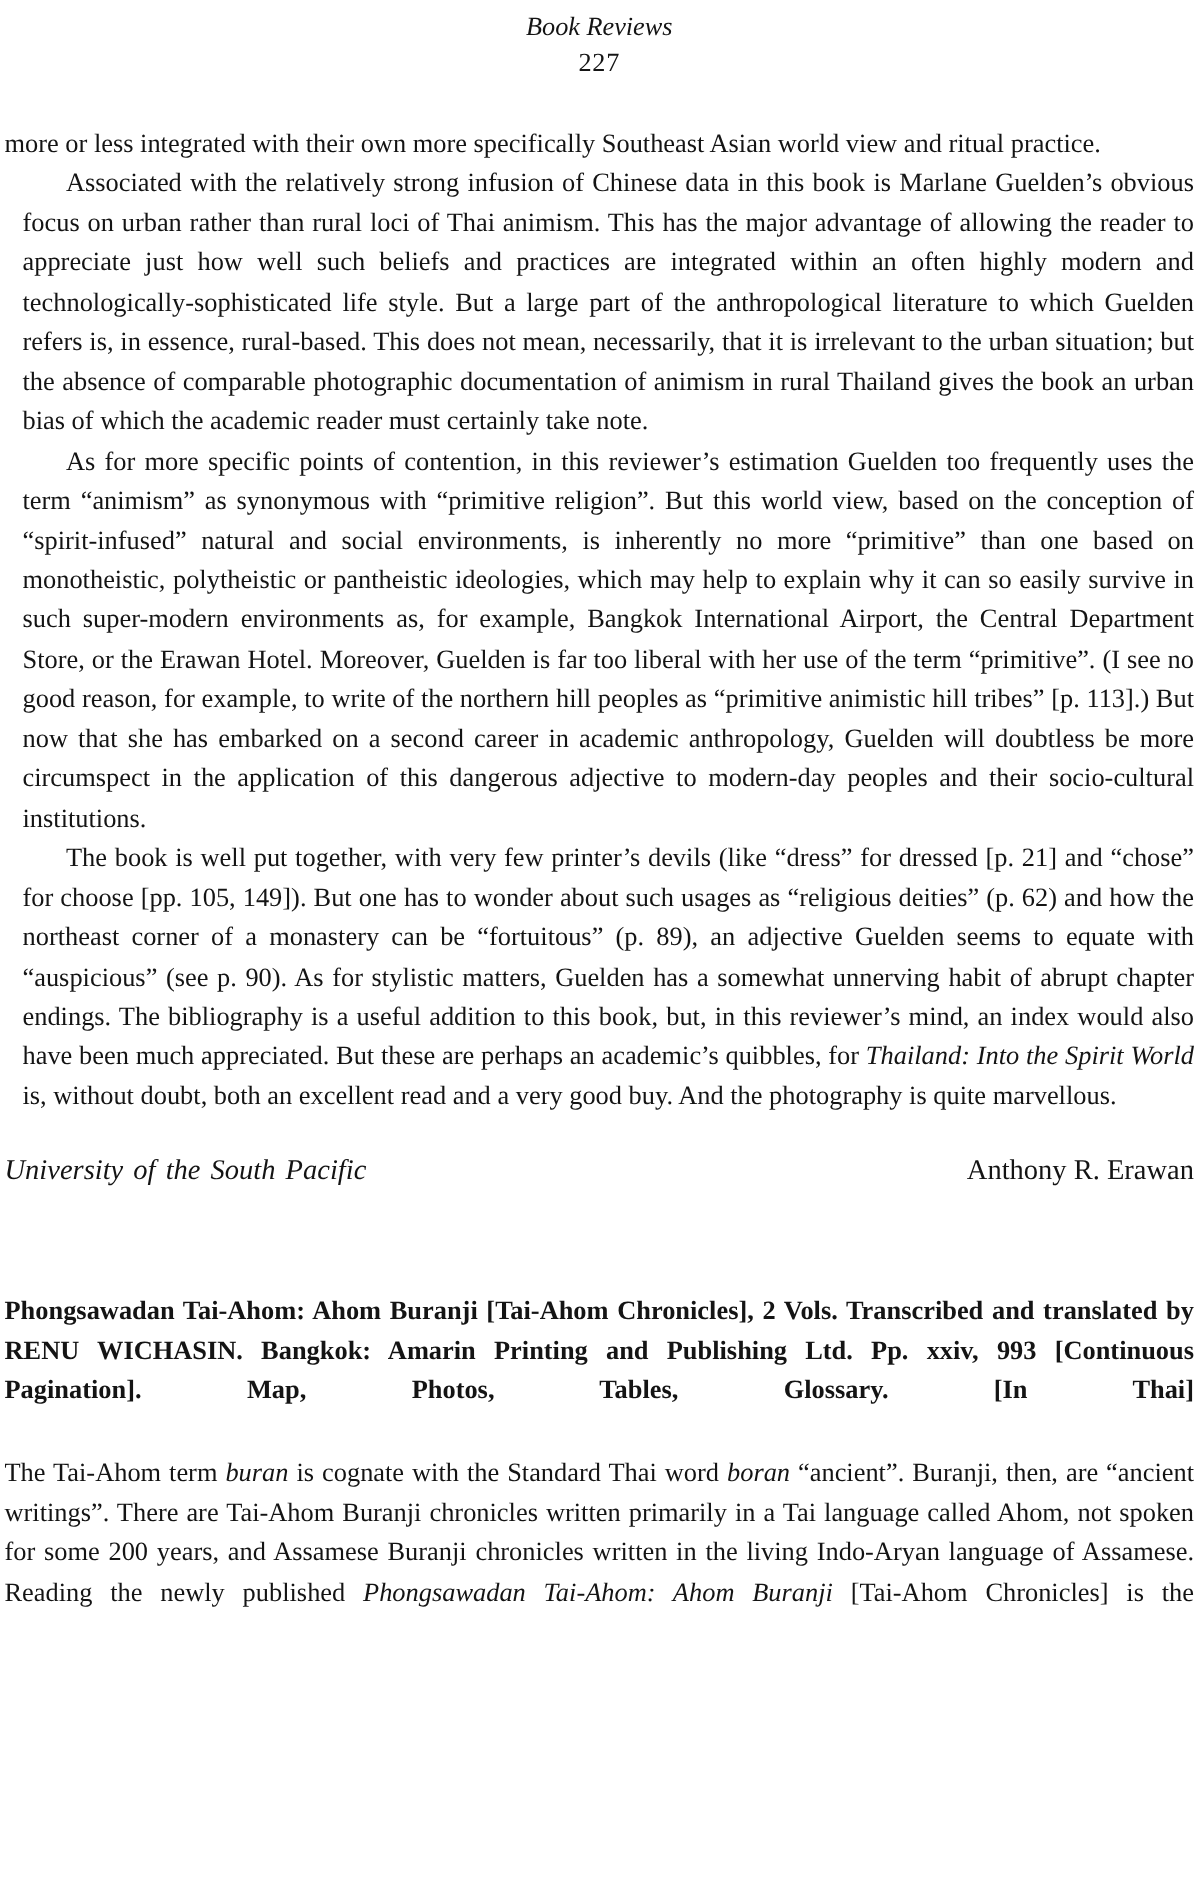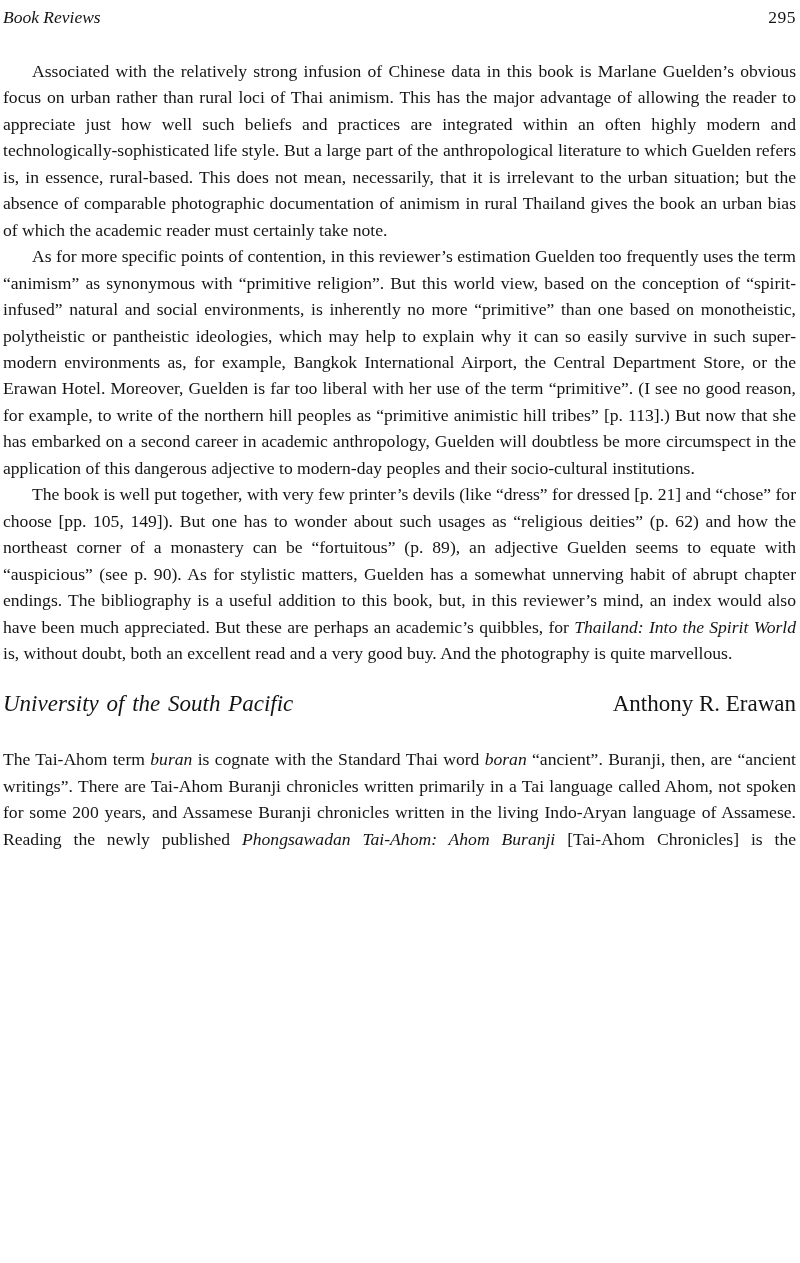--- a/index.html
+++ b/index.html
@@ -10,42 +10,43 @@
     overflow: hidden;
     font-family: "Liberation Serif", "DejaVu Serif", serif;
     color: #141414;
     -webkit-font-smoothing: antialiased;
   }
   .page { padding: 5px 4px 0 3px; }
 
   .running-head {
     display: flex;
     justify-content: space-between;
-    align-items: flex-start;
+    align-items: center;
     font-size: 17.5px;
     line-height: 24px;
+    flex-direction: column;
   }
   .head-title { font-style: italic; }
   .head-page { font-style: normal; letter-spacing: 0.5px; }
 
   .body-paragraphs { margin-top: 29px; }
   .para {
     font-size: 17.6px;
     line-height: 26.45px;
     text-align: justify;
   }
-  .para.indent { text-indent: 29px; }
+  .para.indent { text-indent: 29px; margin-left: 12px; }
   .para.justify-last { text-align-last: justify; }
 
   .signature {
     display: flex;
     justify-content: space-between;
     align-items: baseline;
     margin-top: 25px;
-    font-size: 23px;
+    font-size: 19px;
     line-height: 26px;
   }
   .affiliation { font-style: italic; word-spacing: 2px; }
   .reviewer { font-style: normal; }
 
   .review-heading {
     margin-top: 66px;
     font-size: 17.6px;
     line-height: 26.3px;
     font-weight: bold;
@@ -56,36 +57,38 @@
 
   em.italic, em { }
 </style>
 </head>
 <body>
 
 <div class="page">
 
   <header class="running-head">
     <span class="head-title">Book Reviews</span>
-    <span class="head-page">295</span>
+    <span class="head-page">227</span>
   </header>
 
   <section>
     <div class="body-paragraphs">
+        <p class="para"><span>more or less integrated with their own more specifically Southeast Asian world view and ritual practice.</span></p>
         <p class="para indent"><span>Associated with the relatively strong infusion of Chinese data in this book is Marlane Guelden’s obvious focus on urban rather than rural loci of Thai animism. This has the major advantage of allowing the reader to appreciate just how well such beliefs and practices are integrated within an often highly modern and technologically-sophisticated life style. But a large part of the anthropological literature to which Guelden refers is, in essence, rural-based. This does not mean, necessarily, that it is irrelevant to the urban situation; but the absence of comparable photographic documentation of animism in rural Thailand gives the book an urban bias of which the academic reader must certainly take note.</span></p>
         <p class="para indent"><span>As for more specific points of contention, in this reviewer’s estimation Guelden too frequently uses the term “animism” as synonymous with “primitive religion”. But this world view, based on the conception of “spirit-infused” natural and social environments, is inherently no more “primitive” than one based on monotheistic, polytheistic or pantheistic ideologies, which may help to explain why it can so easily survive in such super-modern environments as, for example, Bangkok International Airport, the Central Department Store, or the Erawan Hotel. Moreover, Guelden is far too liberal with her use of the term “primitive”. (I see no good reason, for example, to write of the northern hill peoples as “primitive animistic hill tribes” [p. 113].) But now that she has embarked on a second career in academic anthropology, Guelden will doubtless be more circumspect in the application of this dangerous adjective to modern-day peoples and their socio-cultural institutions.</span></p>
         <p class="para indent"><span>The book is well put together, with very few printer’s devils (like “dress” for dressed [p. 21] and “chose” for choose [pp. 105, 149]). But one has to wonder about such usages as “religious deities” (p. 62) and how the northeast corner of a monastery can be “fortuitous” (p. 89), an adjective Guelden seems to equate with “auspicious” (see p. 90). As for stylistic matters, Guelden has a somewhat unnerving habit of abrupt chapter endings. The bibliography is a useful addition to this book, but, in this reviewer’s mind, an index would also have been much appreciated. But these are perhaps an academic’s quibbles, for </span><em class="italic">Thailand: Into the Spirit World</em><span> is, without doubt, both an excellent read and a very good buy. And the photography is quite marvellous.</span></p>
       </div>
 
     <div class="signature">
       <span class="affiliation">University of the South Pacific</span>
       <span class="reviewer">Anthony R. Erawan</span>
     </div>
   </section>
 
   <section>
+    <h2 class="review-heading"><span>Phongsawadan Tai-Ahom: Ahom Buranji [Tai-Ahom Chronicles], 2 Vols. Transcribed and translated by RENU WICHASIN. Bangkok: Amarin Printing and Publishing Ltd. Pp. xxiv, 993 [Continuous Pagination]. Map, Photos, Tables, Glossary. [In Thai]</span></h2>
 
     <div class="body-paragraphs review2-paragraphs">
         <p class="para justify-last"><span>The Tai-Ahom term </span><em class="italic">buran</em><span> is cognate with the Standard Thai word </span><em class="italic">boran</em><span> “ancient”. Buranji, then, are “ancient writings”. There are Tai-Ahom Buranji chronicles written primarily in a Tai language called Ahom, not spoken for some 200 years, and Assamese Buranji chronicles written in the living Indo-Aryan language of Assamese. Reading the newly published </span><em class="italic">Phongsawadan Tai-Ahom: Ahom Buranji</em><span> [Tai-Ahom Chronicles] is the</span></p>
       </div>
   </section>
 
 </div>
 
 </body></html>

